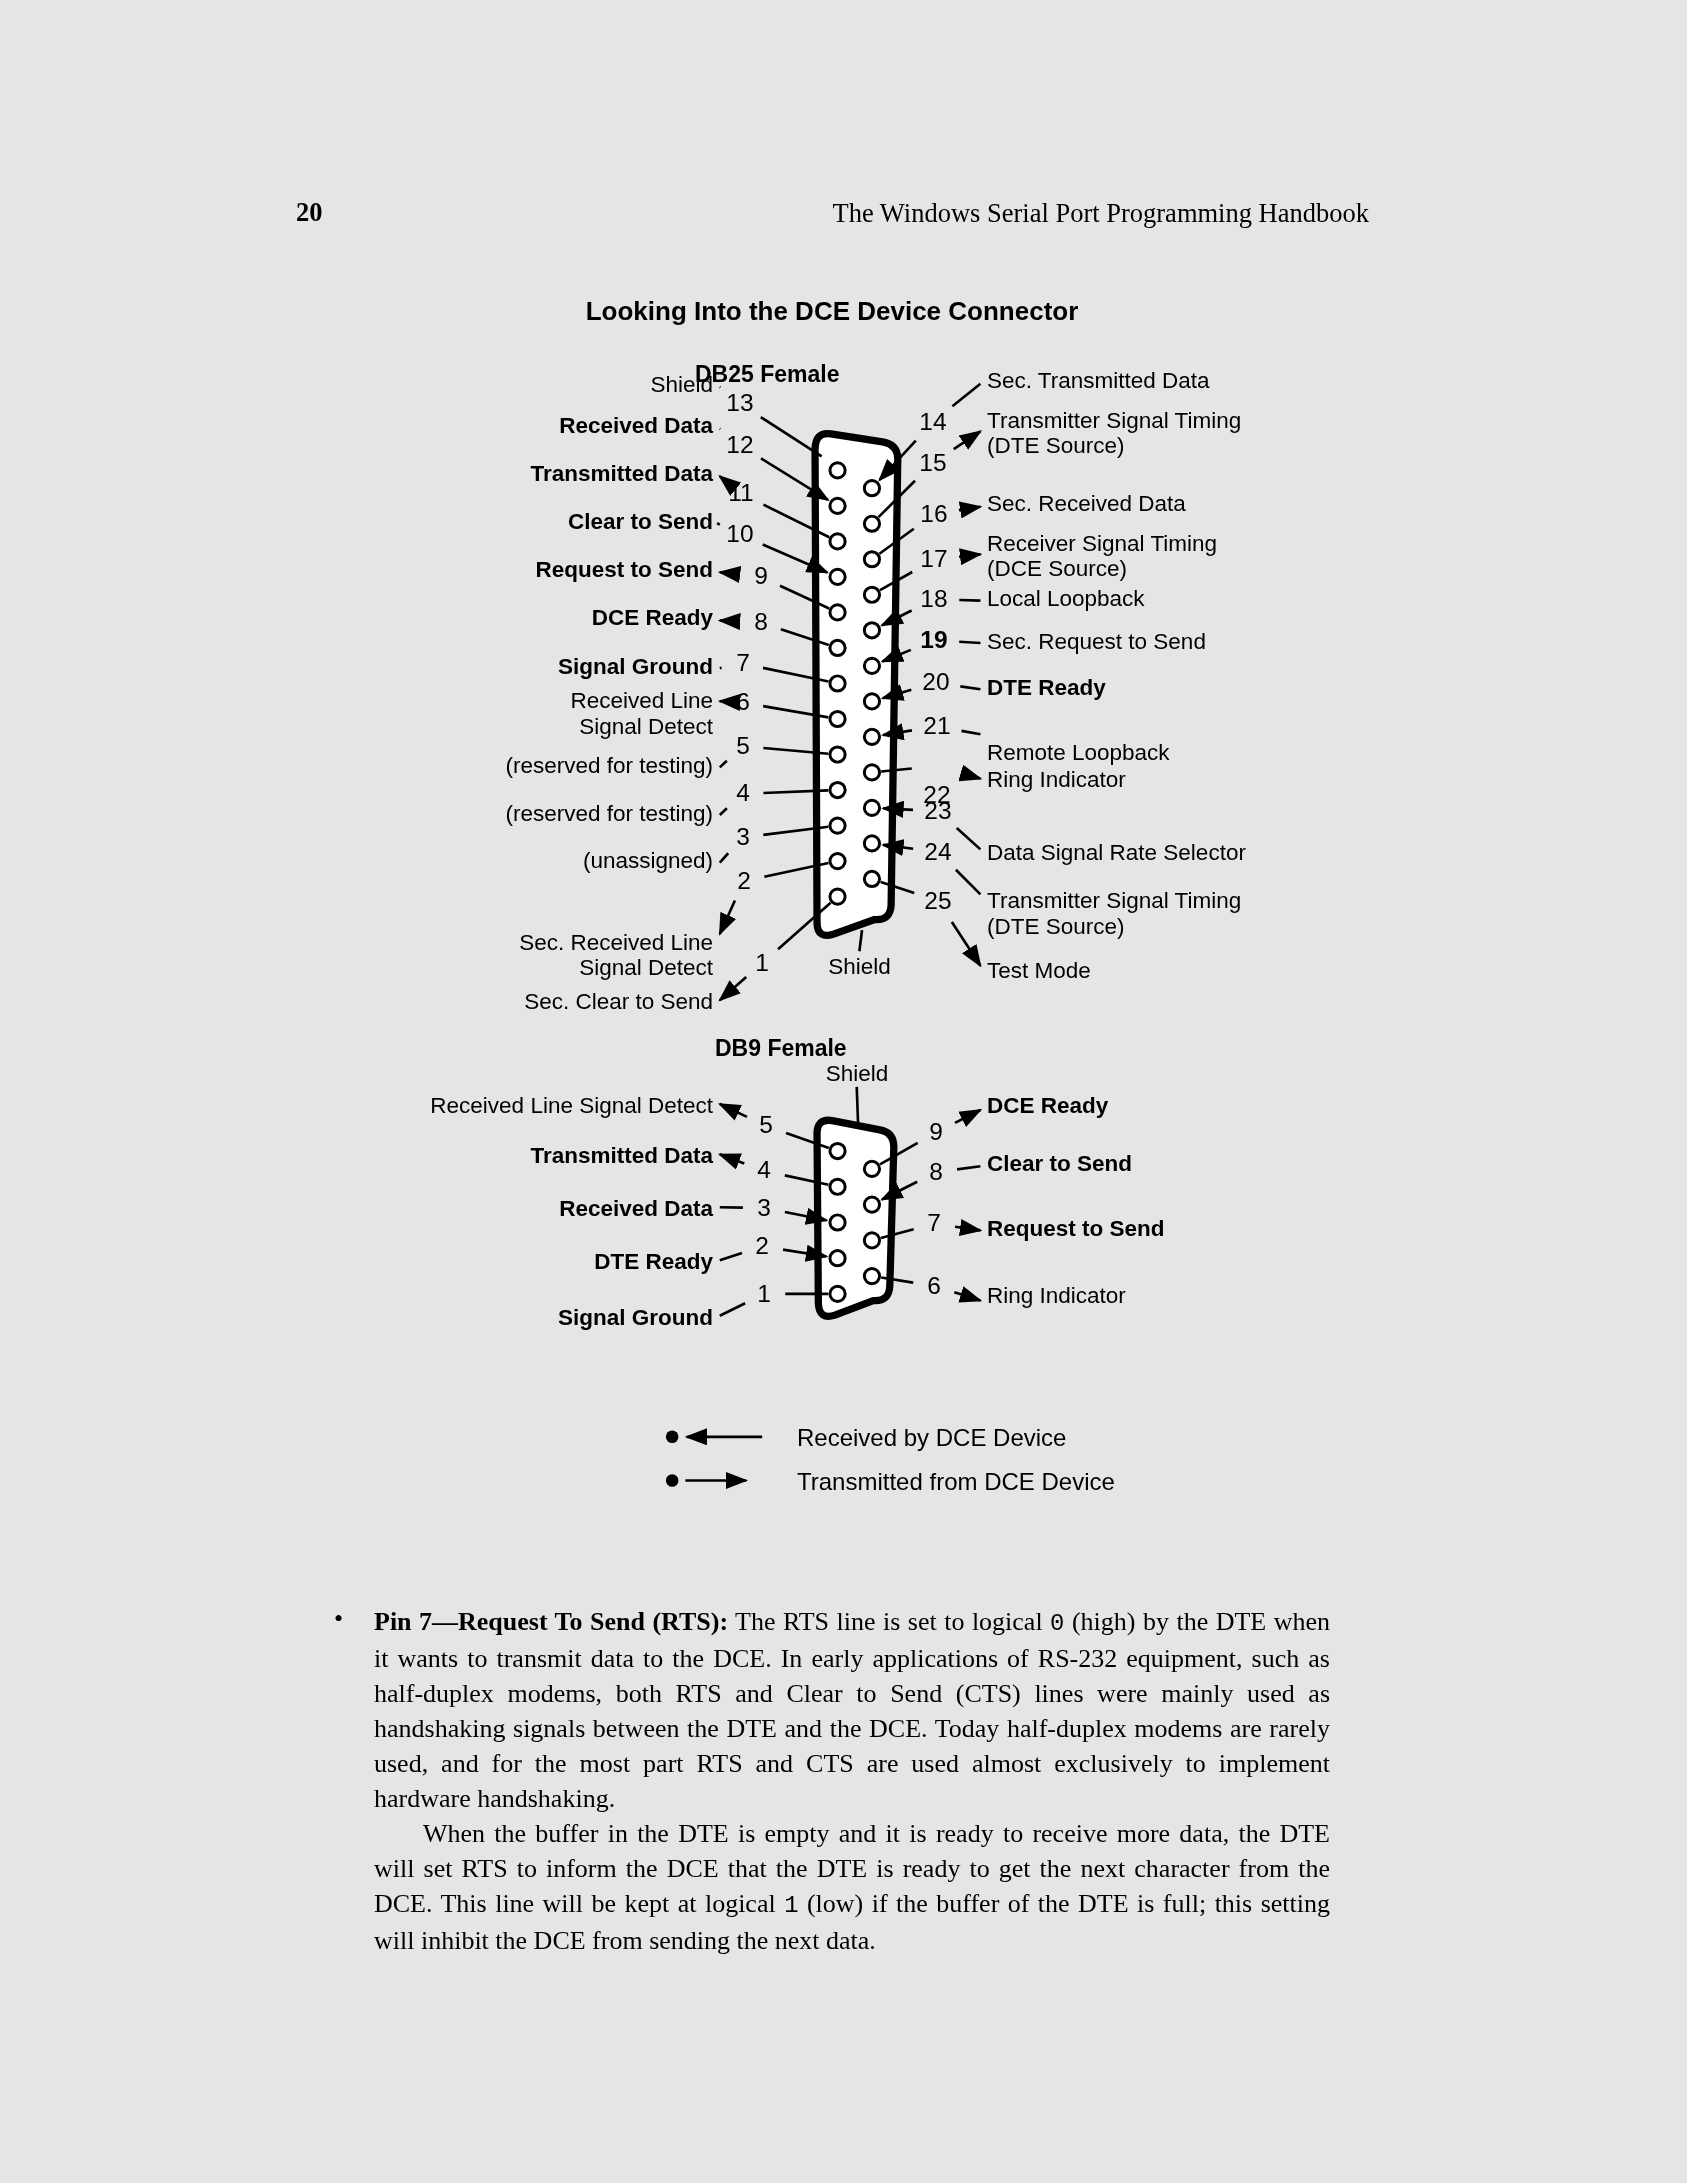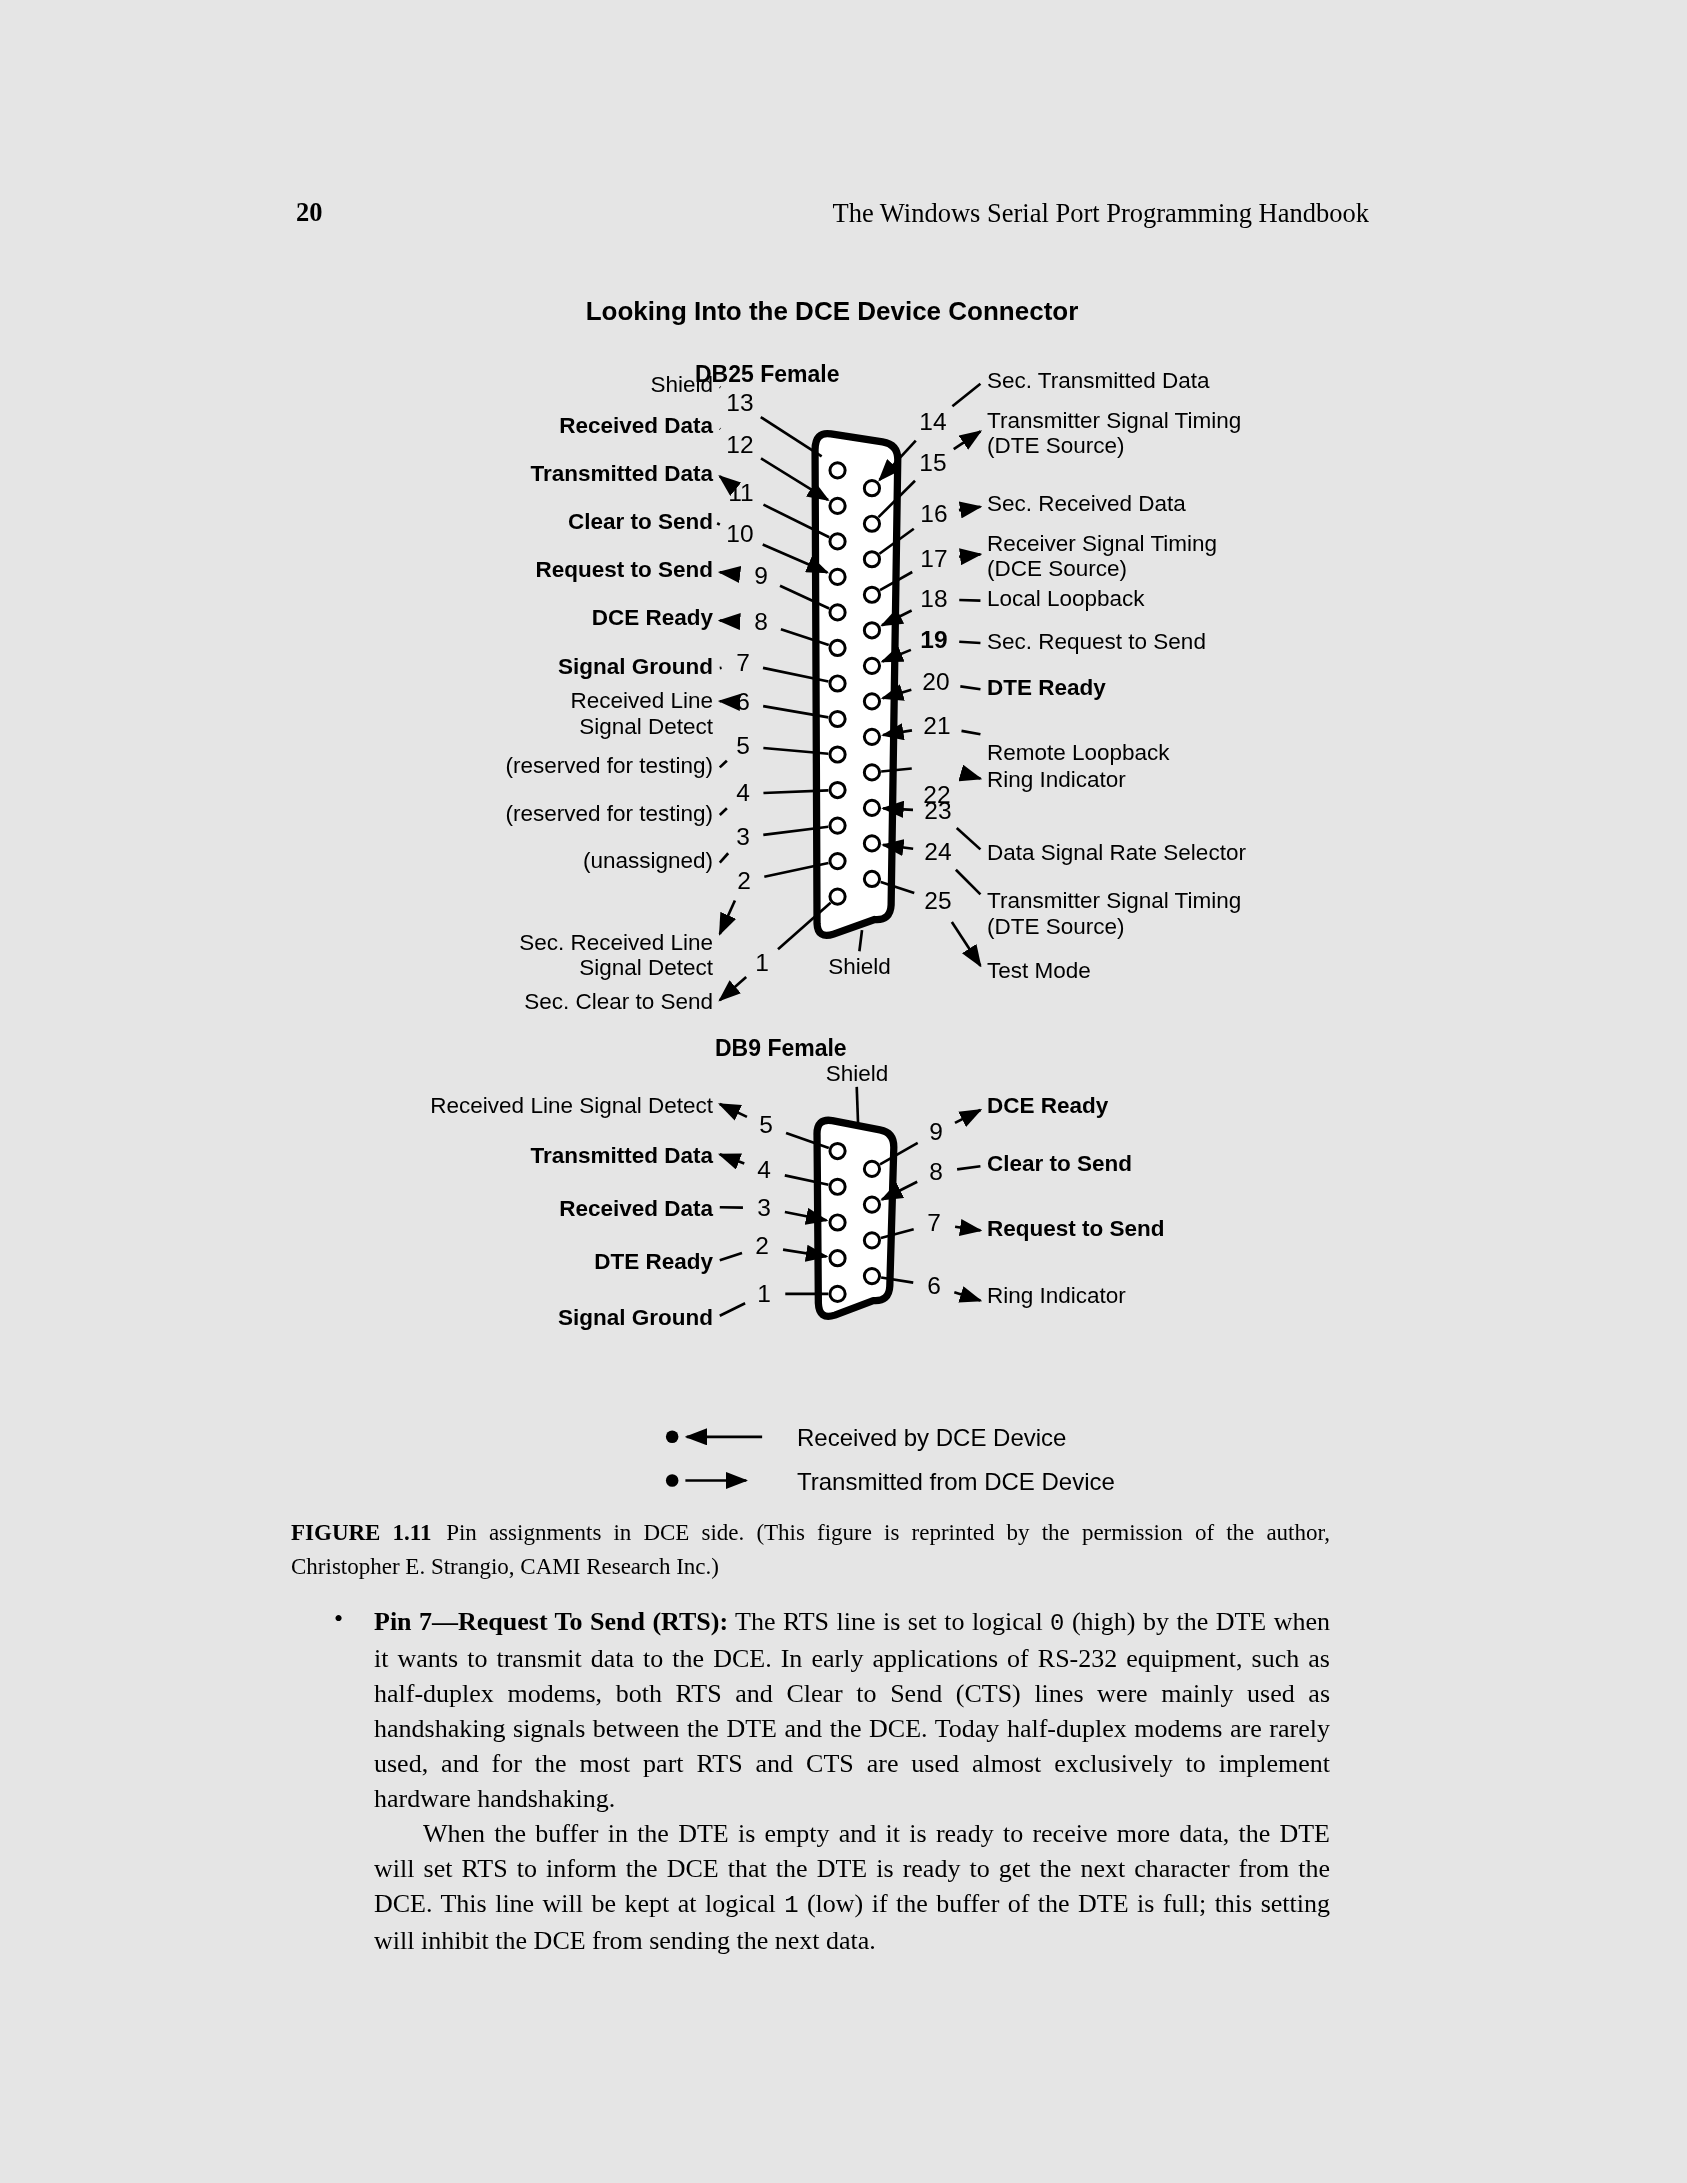--- a/index.html
+++ b/index.html
@@ -234,24 +234,20 @@
       <div class="fig-num" style="left: 906px; top: 1158px;">8</div>
       <div class="fig-label R b" style="top: 1216px; left: 987px;">Request to Send</div>
       <div class="fig-num" style="left: 904px; top: 1209px;">7</div>
       <div class="fig-label R" style="top: 1283px; left: 987px;">Ring Indicator</div>
       <div class="fig-num" style="left: 904px; top: 1272px;">6</div>
     </div>
 
   <div class="abs legend-text" style="left:797px;top:1424px;">Received by DCE Device</div>
   <div class="abs legend-text" style="left:797px;top:1468px;">Transmitted from DCE Device</div>
 
-  <div class="abs caption" style="left:291px;top:1516px;width:1039px;">
-    <div class="cap-line1"><b>FIGURE 1.11</b><span>Pin assignments in DCE side. (This figure is reprinted by the permission of the author,</span></div>
-    <div>Christopher E. Strangio, CAMI Research Inc.)</div>
-  </div>
 
   <div class="abs bullet" style="left:334px;top:1604px;">•</div>
   <div class="abs bodytext" style="left:374px;top:1604px;width:956px;">
     <p><b>Pin 7—Request To Send (RTS):</b><span> The RTS line is set to logical </span><span class="mono">0</span><span> (high) by the DTE when it wants to transmit data to the DCE. In early applications of RS-232 equipment, such as half-duplex modems, both RTS and Clear to Send (CTS) lines were mainly used as handshaking signals between the DTE and the DCE. Today half-duplex modems are rarely used, and for the most part RTS and CTS are used almost exclusively to implement hardware handshaking.</span></p>
     <p class="indent"><span>When the buffer in the DTE is empty and it is ready to receive more data, the DTE will set RTS to inform the DCE that the DTE is ready to get the next character from the DCE. This line will be kept at logical </span><span class="mono">1</span><span> (low) if the buffer of the DTE is full; this setting will inhibit the DCE from sending the next data.</span></p>
   </div>
 
 </div>
 
 

